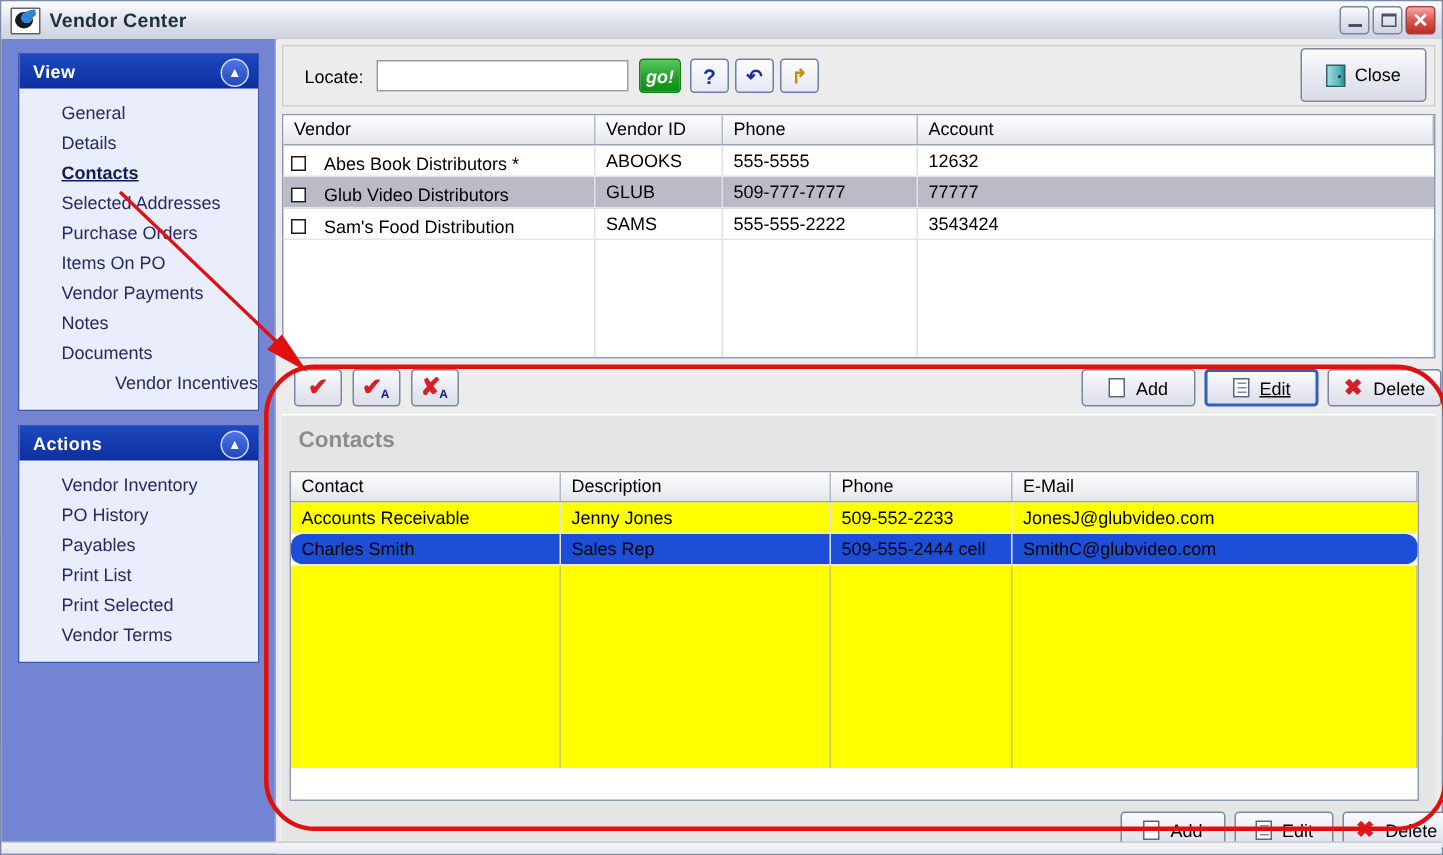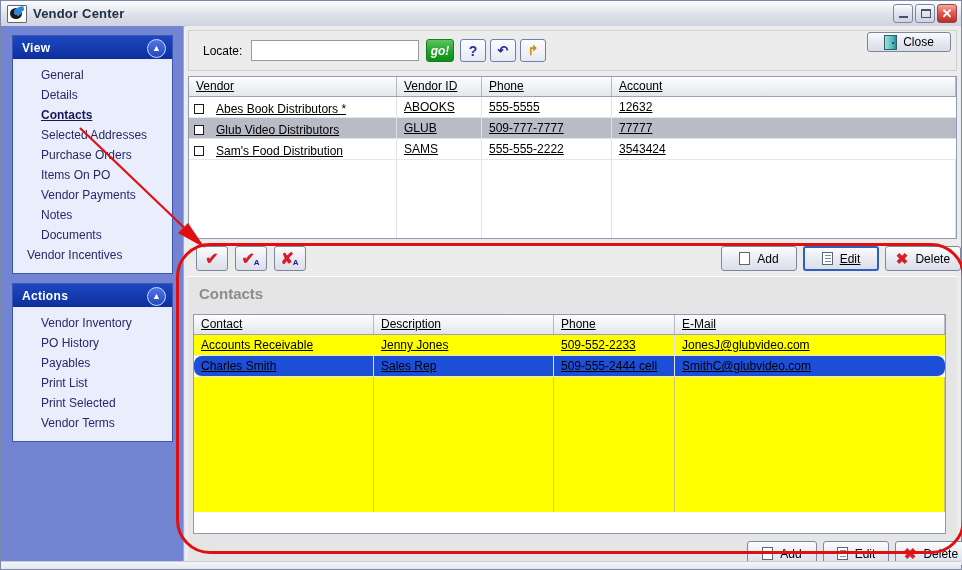--- a/index.html
+++ b/index.html
@@ -36,46 +36,46 @@
   .panel{margin:9px 10px 0 11px;background:#e8ecfb;border:1px solid #3c55b0;}
   .panel-hd{height:23px;background:linear-gradient(180deg,#1e48c0 0%,#0c2f9e 100%);
             display:flex;align-items:center;position:relative;}
   .panel-hd .t{color:#fff;font-size:12px;font-weight:bold;margin-left:9px;letter-spacing:.3px;}
   .chev{position:absolute;right:6px;top:3px;width:17px;height:17px;border-radius:50%;
         border:1px solid #cfdcff;background:linear-gradient(180deg,#4f74e8,#2449bb);
         display:flex;align-items:center;justify-content:center;color:#fff;font-size:9px;line-height:1;}
   .panel-body{padding:6px 0 8px 0;background:#e9edfc;}
   .pitem{font-size:12px;color:#252a66;padding:3px 0 3px 28px;cursor:default;white-space:nowrap;}
   .pitem.active{font-weight:bold;text-decoration:underline;color:#141a55;}
-  .pitem.indent{padding-left:14px;}
+  .pitem.indent{padding-left:14px;text-align:right;}
 
   
   .main{position:absolute;left:185px;top:26px;width:776px;height:543px;background:#ececed;box-sizing:border-box;}
   .topbar{position:absolute;left:3px;top:4px;width:769px;height:41px;
           background:#ececec;border:1px solid #cfcfcf;box-sizing:border-box;}
   .lbl-locate{position:absolute;left:14px;top:13px;font-size:12px;color:#000;font-weight:normal;}
   .locate-input{position:absolute;left:62px;top:9px;width:168px;height:21px;background:#fff;
                 border:1px solid #9a9a9a;box-sizing:border-box;font-size:12px;padding:2px 4px;
                 font-family:"Liberation Sans",sans-serif;color:#000;}
   .tbtn{position:absolute;top:8px;height:23px;box-sizing:border-box;border:1px solid #6d7fae;border-radius:3px;
         display:flex;align-items:center;justify-content:center;font-size:11px;font-weight:bold;}
   .btn-go{left:237px;width:28px;background:linear-gradient(180deg,#5cc65c 0%,#22a22a 55%,#0e8d18 100%);
           color:#fff;border-color:#157d18;font-size:12px;font-style:italic;}
   .btn-help{left:271px;width:26px;background:linear-gradient(180deg,#fdfdfe,#e6e9f2);color:#1b2e9e;font-size:14px;}
   .btn-refresh{left:301px;width:26px;background:linear-gradient(180deg,#fdfdfe,#e6e9f2);color:#1b2e9e;font-size:13px;}
   .btn-export{left:331px;width:26px;background:linear-gradient(180deg,#fdfdfe,#e6e9f2);color:#c78f10;font-size:13px;}
-  .btn-close{position:absolute;right:10px;top:6px;width:84px;height:20px;box-sizing:border-box;
+  .btn-close{position:absolute;right:10px;top:6px;width:84px;height:36px;box-sizing:border-box;
              border:1px solid #7d879c;border-radius:3px;background:linear-gradient(180deg,#fbfbfd,#e6e8f0 55%,#d9dce7);
              display:flex;align-items:center;justify-content:center;gap:6px;font-size:12px;color:#000;}
   .door{width:13px;height:15px;background:linear-gradient(90deg,#9fdede 0%,#54b6bd 70%,#2b8b96 100%);
         border:1px solid #2d5f66;position:relative;box-sizing:border-box;}
   .door:after{content:"";position:absolute;right:2px;top:6px;width:2px;height:2px;background:#14343a;border-radius:50%;}
 
   
-  .grid{position:absolute;background:#fff;border:1px solid #8e9bb5;box-sizing:border-box;text-decoration:underline;}
+  .grid{position:absolute;background:#fff;border:1px solid #8e9bb5;box-sizing:border-box;}
   #vendor-grid{left:3px;top:50px;width:769px;height:163px;}
   .ghead{display:flex;height:20px;background:linear-gradient(180deg,#fdfdfd,#eef0f3 60%,#e2e5ea);
          border-bottom:1px solid #9aa3b5;box-sizing:border-box;}
   .gh{font-size:12px;color:#000;padding:2px 0 0 7px;box-sizing:border-box;position:relative;
       border-right:1px solid #bcc3d0;overflow:hidden;white-space:nowrap;}
   .gh:last-child{border-right:none;}
   .grow{display:flex;height:21px;align-items:stretch;box-sizing:border-box;border-bottom:1px solid #e6e6e6;}
   .grow.sel{background:#b9bcc7;}
   .gc{font-size:12px;color:#000;padding:3px 0 0 7px;box-sizing:border-box;
       border-right:1px solid #dfe2e8;overflow:hidden;white-space:nowrap;}

